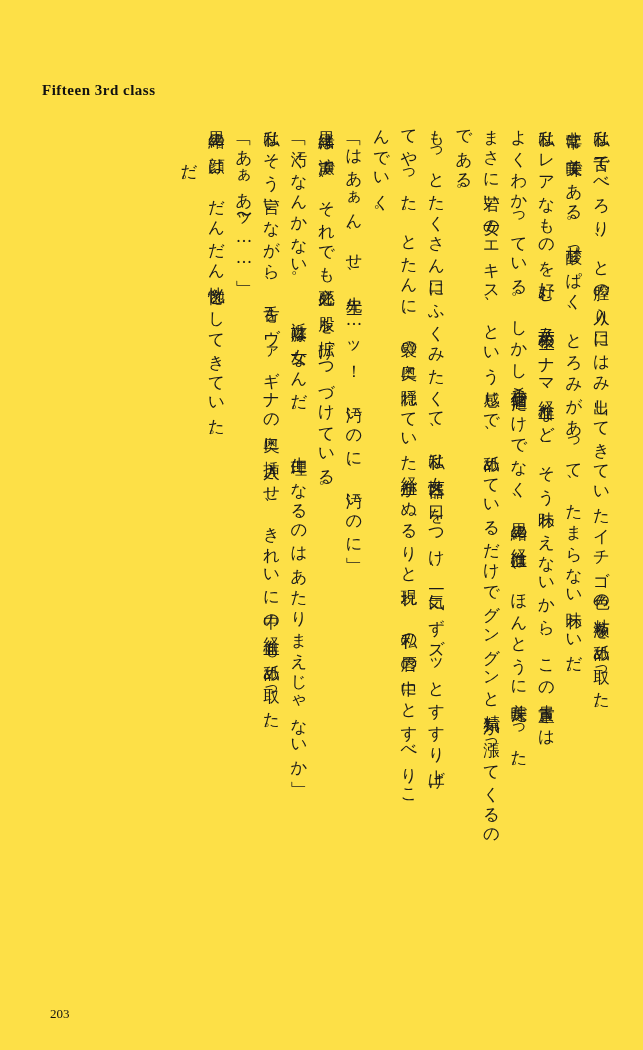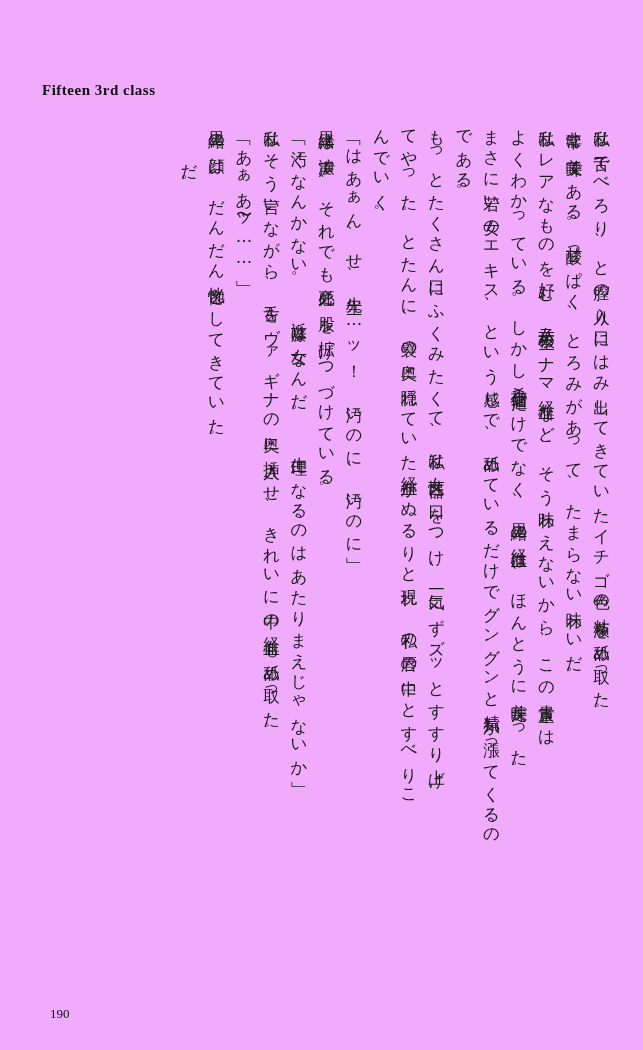--- a/index.html
+++ b/index.html
@@ -11,21 +11,21 @@
     width: 643px;
     height: 1050px;
     position: relative;
     font-family: "Liberation Serif", "DejaVu Serif", serif;
     color: #1a1a1a;
     overflow: hidden;
   }
   .page {
     position: absolute;
     inset: 0;
-    background: #f0abfc;
+    background: #fde047;
     text-decoration: underline;
   }
   .header {
     position: absolute;
     top: 82px;
     left: 42px;
     font-family: "Liberation Serif", "DejaVu Serif", serif;
     font-size: 15px;
     letter-spacing: 0.5px;
     color: #111;
@@ -91,15 +91,15 @@
     <div class="vline">んでいく。</div>
     <div class="vline indent">「はあぁん、せ、先生……ッ！ 汚いのに、汚いのに」</div>
     <div class="vline">里緒は涙声で、それでも必死に股を拡げつづけている。</div>
     <div class="vline indent">「汚くなんかない。 近藤は女なんだ。 生理になるのはあたりまえじゃないか」</div>
     <div class="vline">私はそう言いながら、舌をヴァギナの奥に挿入させ、きれいに中の経血も舐め取った。</div>
     <div class="vline indent">「あぁあ〜ッ……」</div>
     <div class="vline">里緒の顔は、だんだん恍惚としてきていた。</div>
     <div class="vline indent2">だ。</div>
   </div>
 
-  <div class="folio">190</div>
+  <div class="folio">203</div>
 
 </div>
 
 </body></html>

